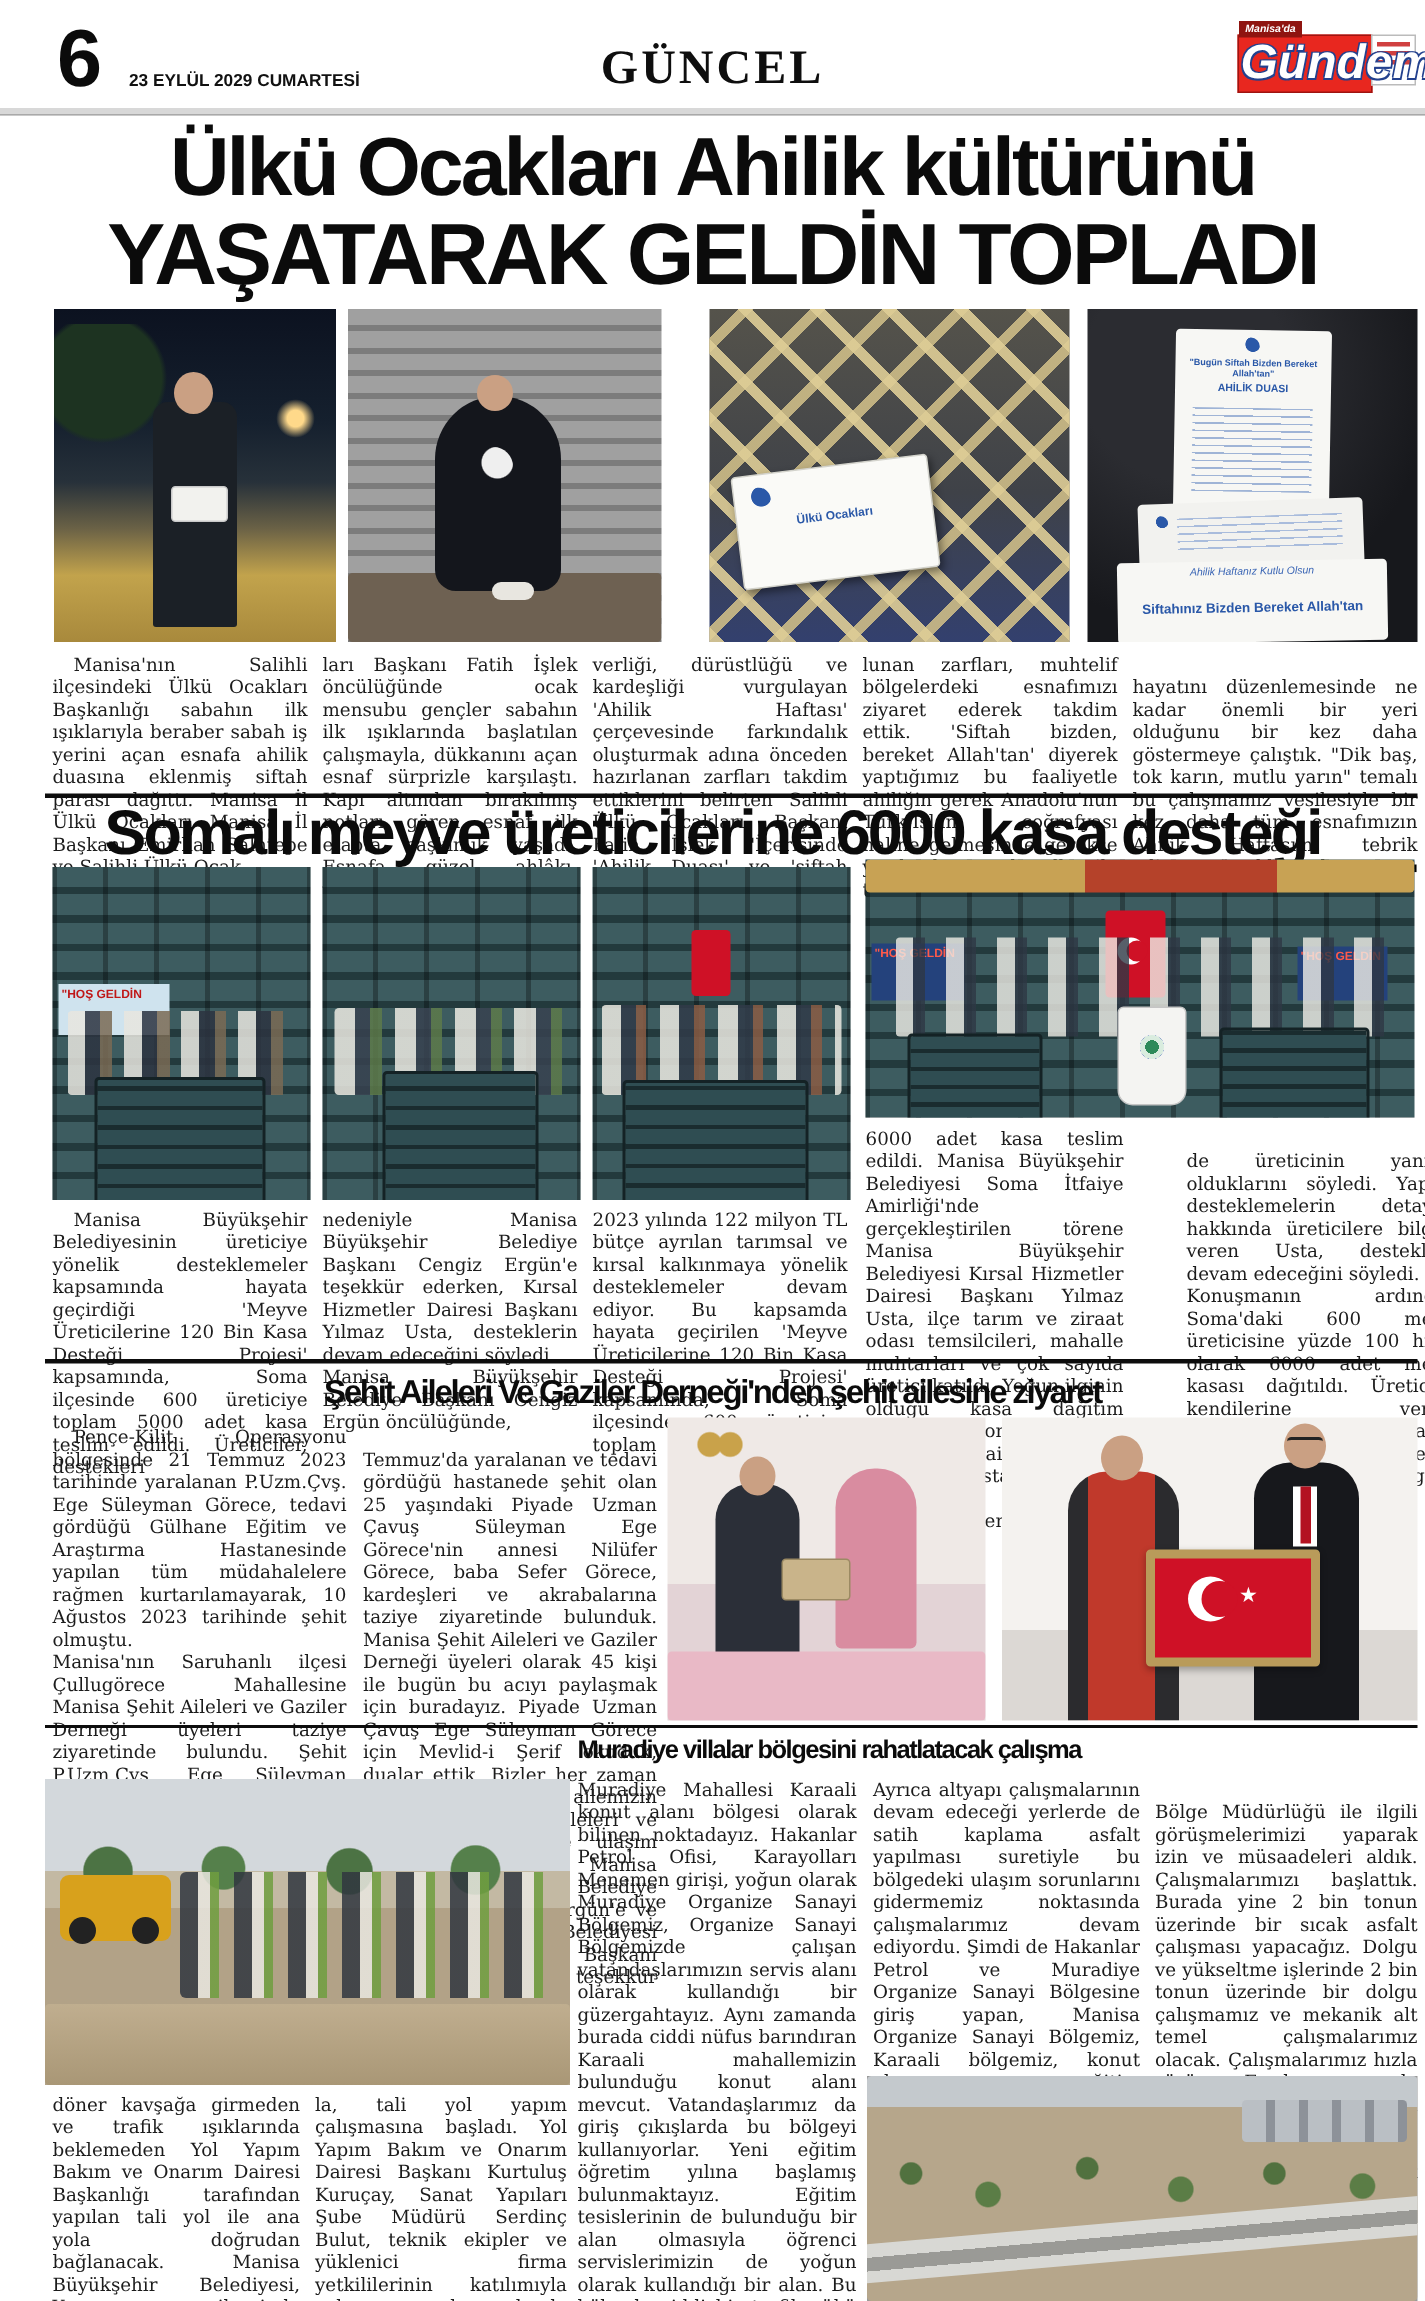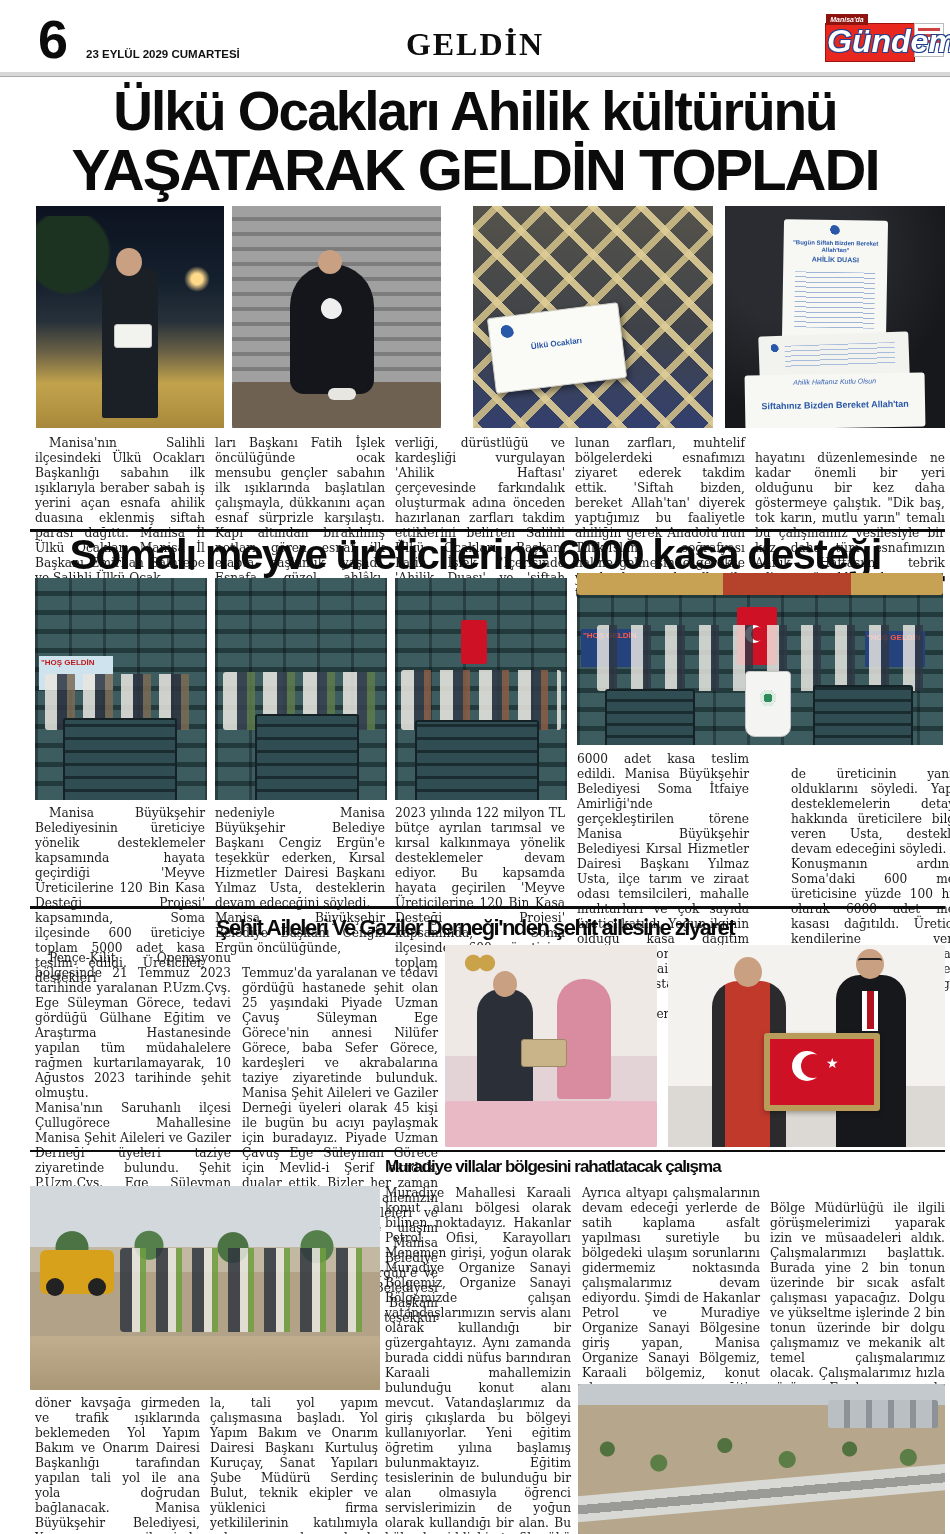--- a/index.html
+++ b/index.html
@@ -26,21 +26,21 @@
       font-weight:bold;font-size:8px;line-height:9px;padding:2px;overflow:hidden;}
 </style>
 </head>
 <body>
 
 <div id="page">
 
   <div class="abs" style="left:0;top:0;width:950px;height:78px;">
     <div class="abs hl" style="left:38px;top:8px;font-size:54px;font-weight:bold;">6</div>
     <div class="abs" style="left:86px;top:48px;font-family:'Liberation Sans',sans-serif;font-weight:bold;font-size:11.5px;color:#111;">23 EYLÜL 2029 CUMARTESİ</div>
-    <div class="abs" style="left:0;top:26px;width:950px;text-align:center;font-family:'Liberation Serif',serif;font-weight:bold;font-size:32px;letter-spacing:2px;color:#0e0e0e;">GELDİN</div>
+    <div class="abs" style="left:0;top:26px;width:950px;text-align:center;font-family:'Liberation Serif',serif;font-weight:bold;font-size:32px;letter-spacing:2px;color:#0e0e0e;">GÜNCEL</div>
 
     <div class="abs" style="left:825px;top:14px;width:118px;height:46px;">
       <div class="abs" style="left:0;top:9px;width:88px;height:37px;background:#e8271f;border:1px solid #9f1410;"></div>
       <div class="abs" style="left:89px;top:9px;width:28px;height:32px;background:#ffffff;border:1px solid #bbb;">
         <div style="margin:4px 3px 0 3px;height:3px;background:#d04040;"></div>
         <div style="margin:3px 3px 0 3px;height:3px;background:#d04040;"></div>
         <div style="margin:3px 3px 0 3px;height:3px;background:#d04040;"></div>
       </div>
       <div class="abs" style="left:1px;top:0;width:42px;height:11px;background:#8f1410;color:#fff;font-family:'Liberation Sans',sans-serif;font-style:italic;font-weight:bold;font-size:7px;text-align:center;line-height:11px;">Manisa'da</div>
       <div class="abs" style="left:2px;top:10px;width:86px;text-align:center;color:#ffffff;font-family:'Liberation Sans',sans-serif;font-style:italic;font-weight:bold;font-size:32px;line-height:34px;text-shadow:1px 1px 0 #23418e,-1px -1px 0 #23418e,1px -1px 0 #23418e,-1px 1px 0 #23418e;">Gündem</div>

